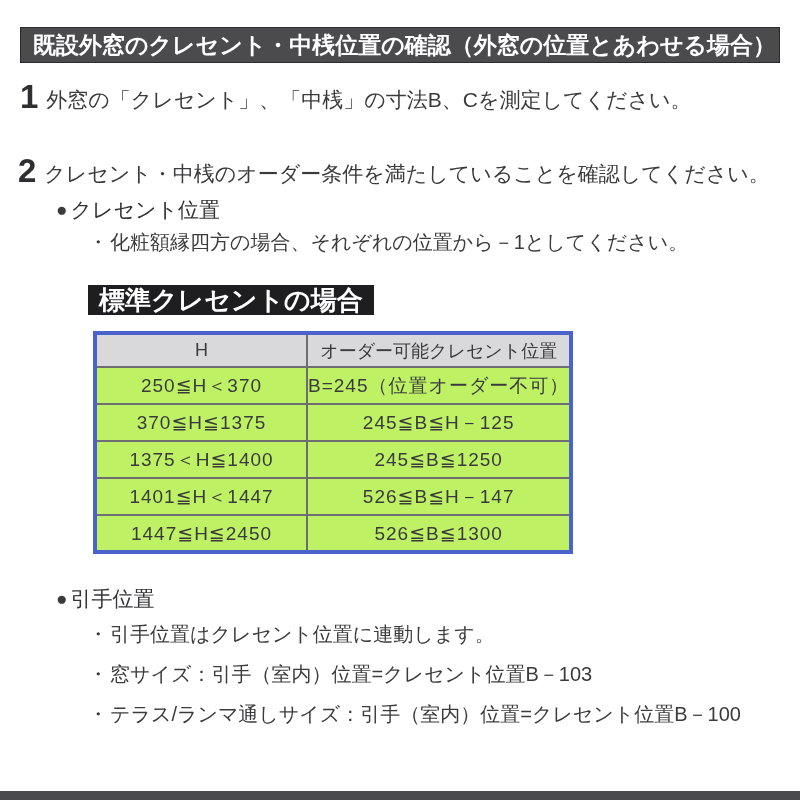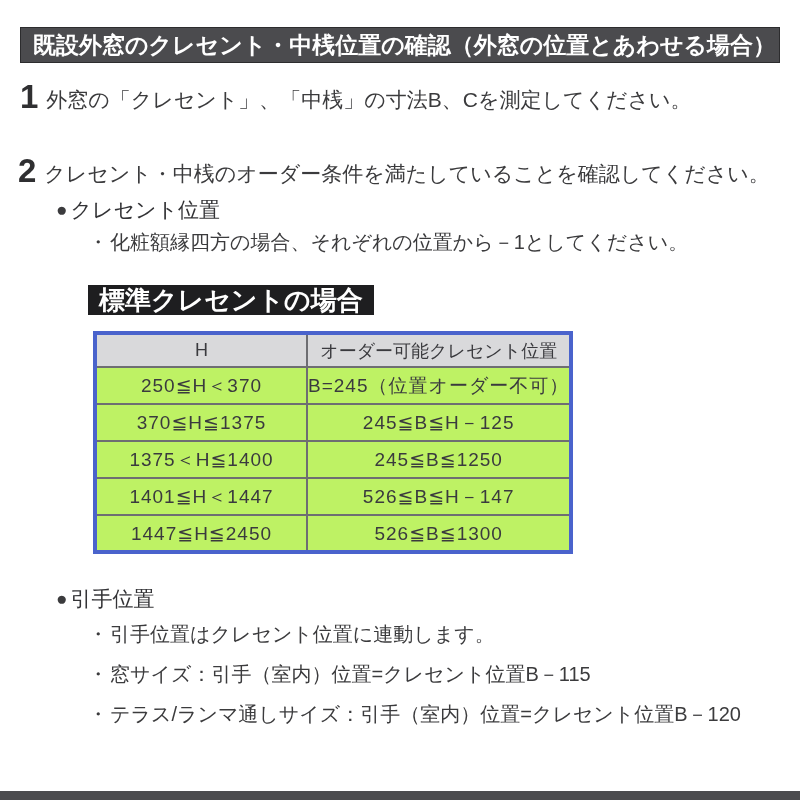--- a/index.html
+++ b/index.html
@@ -180,20 +180,20 @@
 <div class="abs bullet-line bullet-handle">
   <span class="bullet-marker">●</span>
   <span class="bullet-label">引手位置</span>
 </div>
 
 <div class="abs note note-handle-1">
   <span class="note-dot">・</span><span>引手位置はクレセント位置に連動します。</span>
 </div>
 
 <div class="abs note note-handle-2">
-  <span class="note-dot">・</span><span>窓サイズ：引手（室内）位置=クレセント位置B－115</span>
+  <span class="note-dot">・</span><span>窓サイズ：引手（室内）位置=クレセント位置B－103</span>
 </div>
 
 <div class="abs note note-handle-3">
-  <span class="note-dot">・</span><span>テラス/ランマ通しサイズ：引手（室内）位置=クレセント位置B－120</span>
+  <span class="note-dot">・</span><span>テラス/ランマ通しサイズ：引手（室内）位置=クレセント位置B－100</span>
 </div>
 
 <div class="abs bottom-bar"></div>
 
 </body></html>

